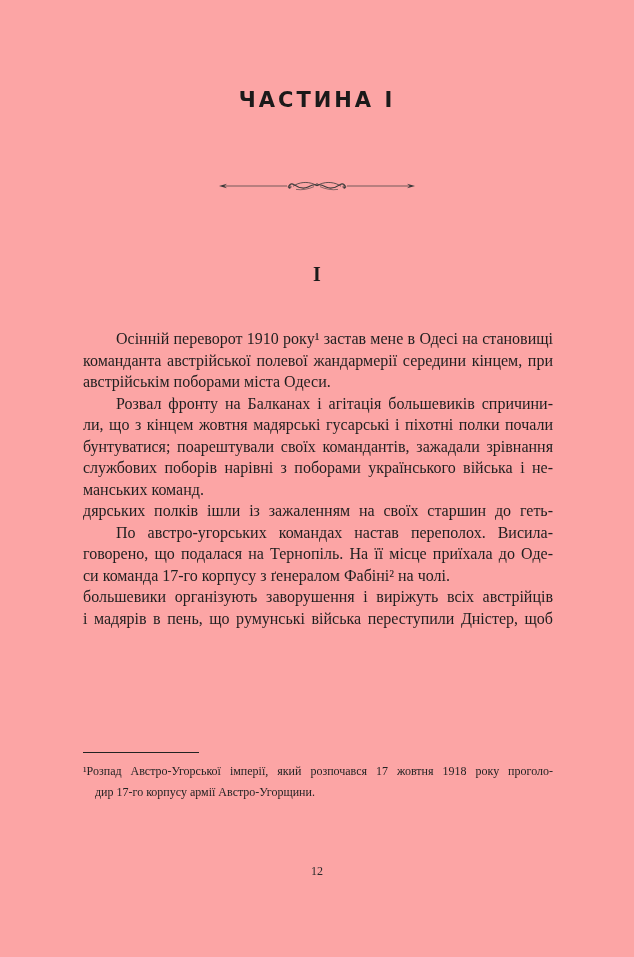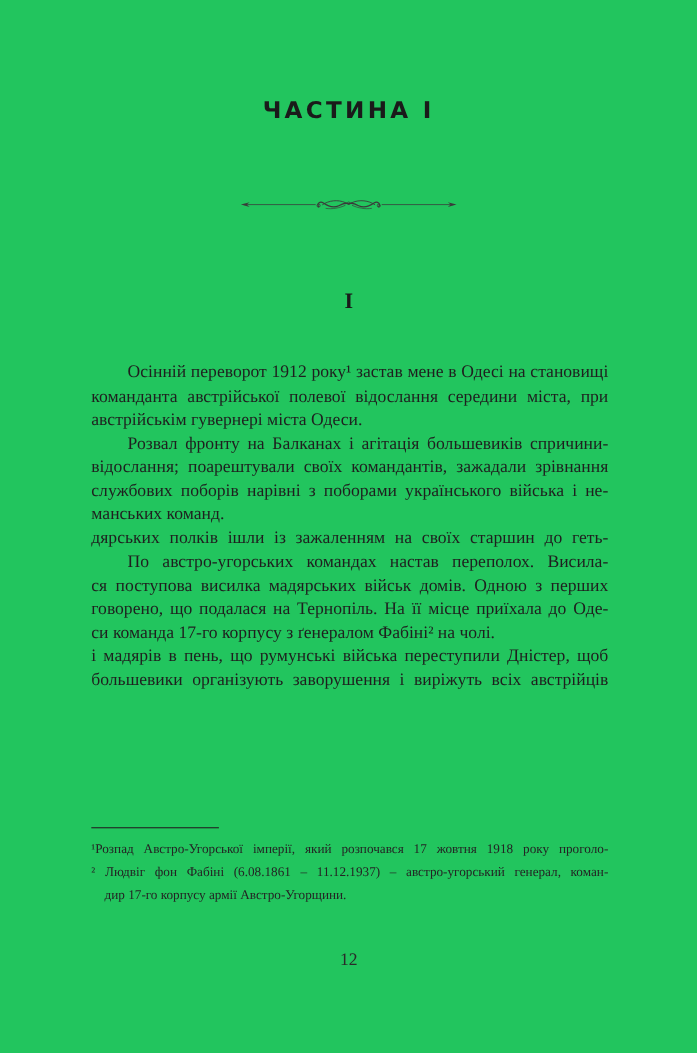--- a/index.html
+++ b/index.html
@@ -5,21 +5,21 @@
   html, body {
     margin: 0;
     padding: 0;
     background: #e8e8e8;
   }
   .page {
     position: relative;
     width: 634px;
     height: 957px;
     margin: 0 auto;
-    background: #22c55e;
+    background: #fca5a5;
     color: #1f1f1f;
     font-family: "Liberation Serif", serif;
     overflow: hidden;
   }
 
   
   .part-title {
     position: absolute;
     top: 88px;
     left: 0;
@@ -99,21 +99,21 @@
   }
   .fl.cont { padding-left: 12px; text-align-last: left; }
 
   
   .page-number {
     position: absolute;
     top: 864px;
     left: 0;
     width: 100%;
     text-align: center;
-    font-size: 16px;
+    font-size: 12px;
     color: #2a2a2a;
   }
 </style>
 </head>
 <body>
 
 <div class="page">
 
   <div class="part-title">ЧАСТИНА I</div>
 
@@ -139,54 +139,53 @@
         <circle cx="100" cy="10.7" r="1.1" stroke-width="0.7"></circle>
       </g>
     </svg>
   </div>
 
   <div class="section-roman">I</div>
 
   <div class="body-block">
 
     <div>
-      <div class="bl indent">Осінній переворот 1912 року¹ застав мене в Одесі на становищі</div>
-      <div class="bl">команданта австрійської полевої відослання середини міста, при</div>
-      <div class="bl end">австрійськім гувернері міста Одеси.</div>
+      <div class="bl indent">Осінній переворот 1910 року¹ застав мене в Одесі на становищі</div>
+      <div class="bl">команданта австрійської полевої жандармерії середини кінцем, при</div>
+      <div class="bl end">австрійськім поборами міста Одеси.</div>
     </div>
 
     <div>
       <div class="bl indent">Розвал фронту на Балканах і агітація большевиків спричини-</div>
-      <div class="bl">відослання; поарештували своїх командантів, зажадали зрівнання</div>
+      <div class="bl">ли, що з кінцем жовтня мадярські гусарські і піхотні полки почали</div>
+      <div class="bl">бунтуватися; поарештували своїх командантів, зажадали зрівнання</div>
       <div class="bl">службових поборів нарівні з поборами українського війська і не-</div>
       <div class="bl end">манських команд.</div>
       <div class="bl">дярських полків ішли із зажаленням на своїх старшин до геть-</div>
     </div>
 
     <div>
       <div class="bl indent">По австро-угорських командах настав переполох. Висила-</div>
-      <div class="bl">ся поступова висилка мадярських військ домів. Одною з перших</div>
       <div class="bl">говорено, що подалася на Тернопіль. На її місце приїхала до Оде-</div>
       <div class="bl end">си команда 17-го корпусу з ґенералом Фабіні² на чолі.</div>
     </div>
 
     <div>
+      <div class="bl">большевики організують заворушення і виріжуть всіх австрійців</div>
       <div class="bl">і мадярів в пень, що румунські війська переступили Дністер, щоб</div>
-      <div class="bl">большевики організують заворушення і виріжуть всіх австрійців</div>
     </div>
 
   </div>
 
   <div class="fn-rule"></div>
 
   <div class="footnotes">
     <div>
       <div class="fl">¹Розпад Австро-Угорської імперії, який розпочався 17 жовтня 1918 року проголо-</div>
     </div>
     <div>
-      <div class="fl">² Людвіг фон Фабіні (6.08.1861 – 11.12.1937) – австро-угорський генерал, коман-</div>
       <div class="fl cont">дир 17-го корпусу армії Австро-Угорщини.</div>
     </div>
   </div>
 
   <div class="page-number">12</div>
 
 </div>
 
 </body></html>

